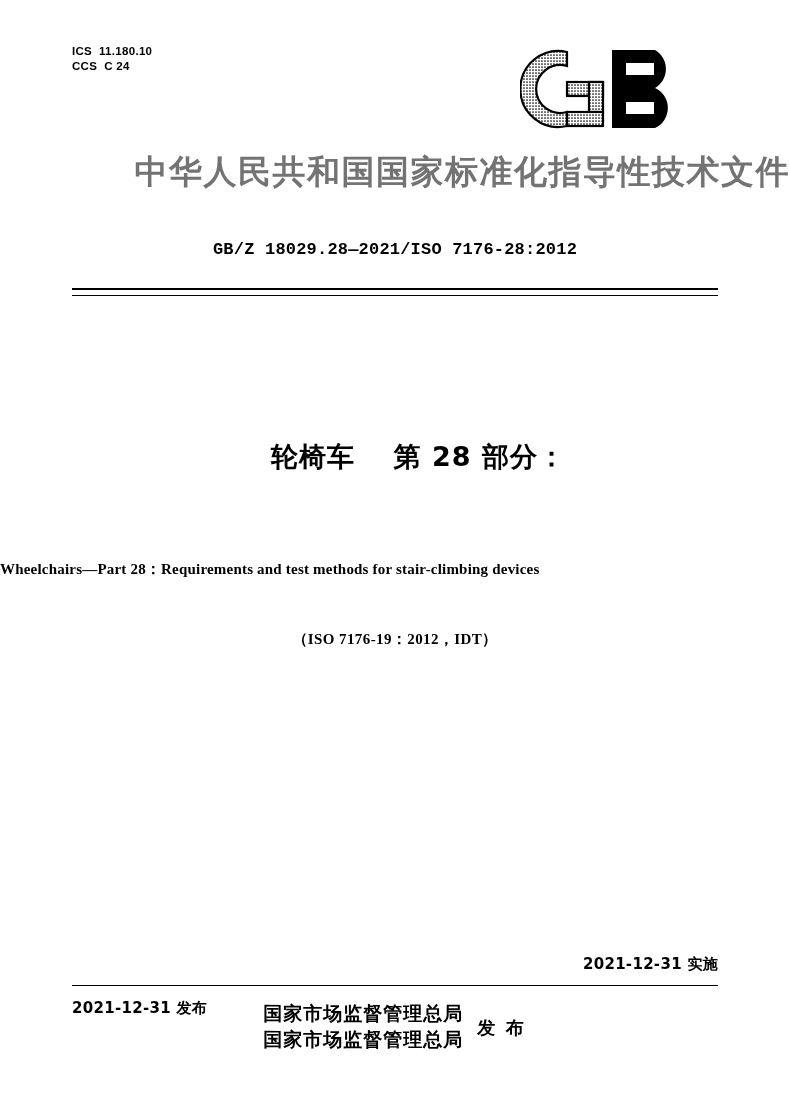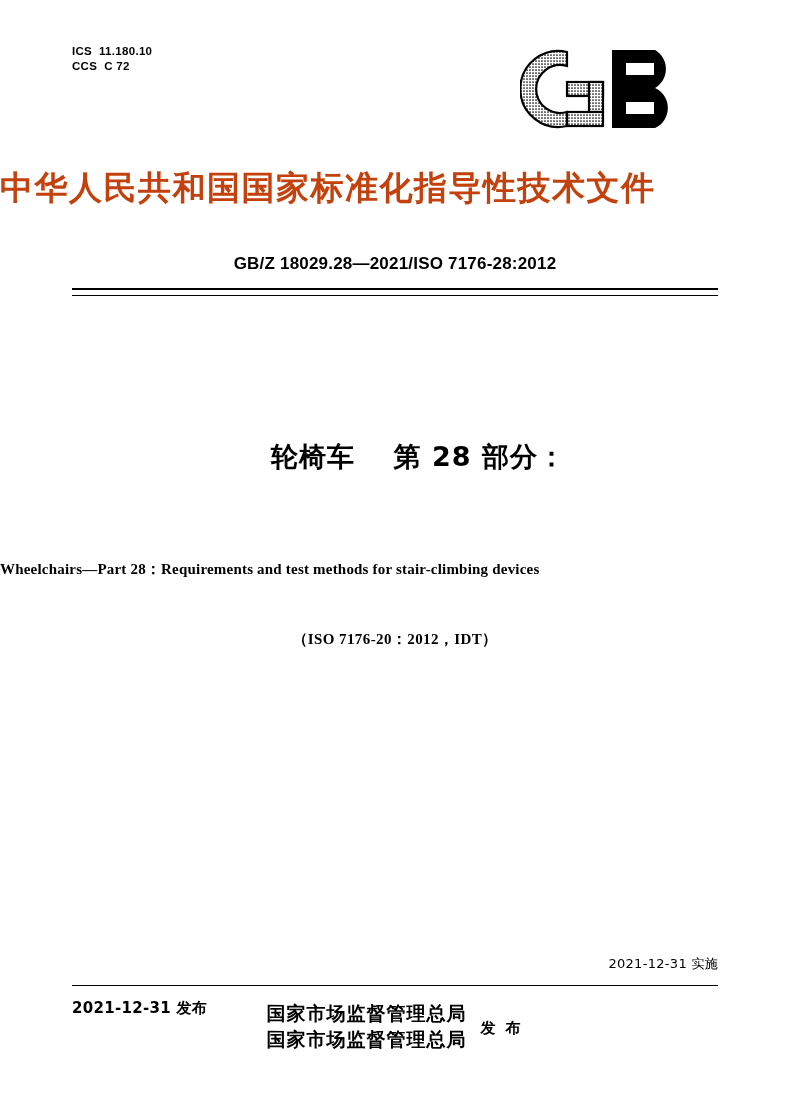--- a/index.html
+++ b/index.html
@@ -45,41 +45,40 @@
     width: 170px;
     height: 95px;
   }
   .gb-logo svg { display: block; }
 
   
   .natl-title {
     position: absolute;
     left: 0;
     right: 0;
-    top: 166px;
-    text-align: left;
+    top: 150px;
+    text-align: right;
     font-family: "DejaVu Sans", sans-serif;
     font-weight: bold;
     font-size: 33px;
     letter-spacing: 1.5px;
-    color: #c2410c;
+    color: #737373;
   }
 
   
   .std-no {
     position: absolute;
     left: 0;
     right: 0;
     top: 240px;
     text-align: center;
-    font-family: Liberation Sans, sans-serif;
+    font-family: Liberation Mono, monospace;
     font-weight: bold;
     font-size: 17px;
     letter-spacing: 0.2px;
-    margin-top: 14px;
   }
 
   
   .rule-top {
     position: absolute;
     left: 72px;
     right: 72px;
     top: 288px;
     border-top: 2.2px solid #000;
   }
@@ -147,22 +146,22 @@
     font-weight: bold;
     font-size: 15px;
     letter-spacing: 0.3px;
     margin-top: 44px;
   }
   .date-right {
     position: absolute;
     right: 72px;
     top: 955px;
     font-family: "DejaVu Sans", sans-serif;
-    font-weight: normal;
-    font-size: 13px;
+    font-weight: bold;
+    font-size: 15px;
     letter-spacing: 0.3px;
   }
 
   
   .issuer-block {
     position: absolute;
     left: 0; right: 0;
     top: 1000px;
     display: flex;
     justify-content: center;
@@ -170,36 +169,36 @@
   }
   .issuer-names {
     font-family: "DejaVu Sans", sans-serif;
     font-weight: bold;
     font-size: 19px;
     line-height: 26px;
     text-align: left;
     letter-spacing: 1px;
   }
   .issuer-publish {
-    font-family: Liberation Sans, sans-serif;
-    font-weight: bold;
-    font-size: 15px;
+    font-family: Liberation Serif, serif;
+    font-weight: bold;
+    font-size: 18px;
     letter-spacing: 3px;
     margin-left: 14px;
     padding-top: 4px;
   }
 </style>
 </head>
 <body>
 
 <div class="page">
 
   <div class="codes">
     <div>ICS  11.180.10</div>
-    <div>CCS  C 72</div>
+    <div>CCS  C 24</div>
   </div>
 
   <div class="gb-logo">
     <svg width="170" height="95" viewBox="0 0 170 95" xmlns="http://www.w3.org/2000/svg">
       <defs>
         <pattern id="dots" x="0" y="0" width="3" height="3" patternUnits="userSpaceOnUse">
           <rect width="3" height="3" fill="#ffffff"></rect>
           <circle cx="1" cy="1" r="0.85" fill="#000000"></circle>
         </pattern>
       </defs>
@@ -231,21 +230,21 @@
 
   <div class="rule-top"></div>
   <div class="rule-bottom"></div>
 
   <div class="doc-title">
     <span class="l1">轮椅车　 第 28 部分：</span>
   </div>
 
   <div class="doc-title-en">Wheelchairs—Part 28：Requirements and test methods for stair-climbing devices</div>
 
-  <div class="idt-line">（ISO 7176-20：2012，IDT）</div>
+  <div class="idt-line">（ISO 7176-19：2012，IDT）</div>
 
   <div class="date-left">2021-12-31 发布</div>
   <div class="date-right">2021-12-31 实施</div>
   <div class="footer-rule"></div>
 
   <div class="issuer-block">
     <div class="issuer-names">
       <div>国家市场监督管理总局</div>
       <div>国家市场监督管理总局</div>
     </div>

